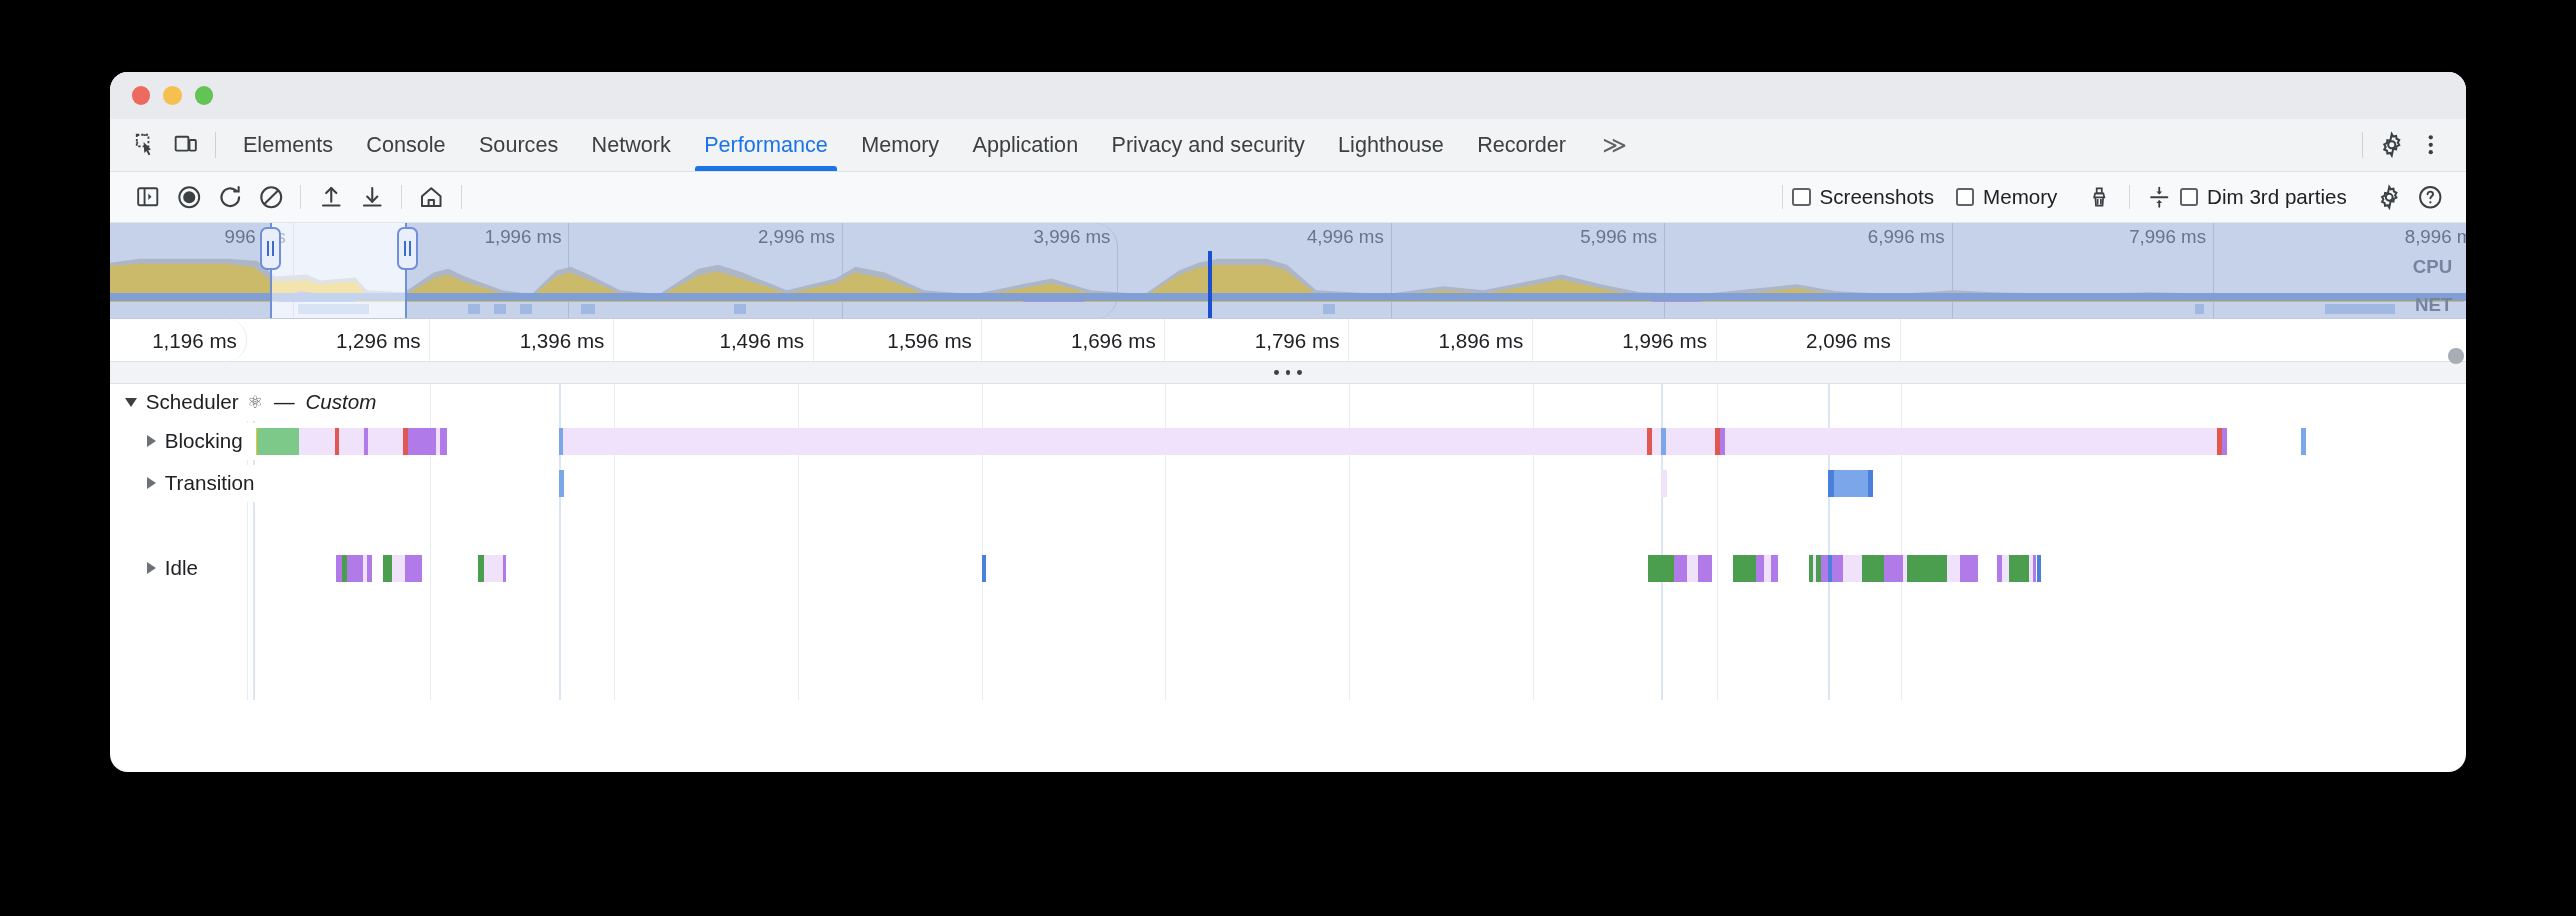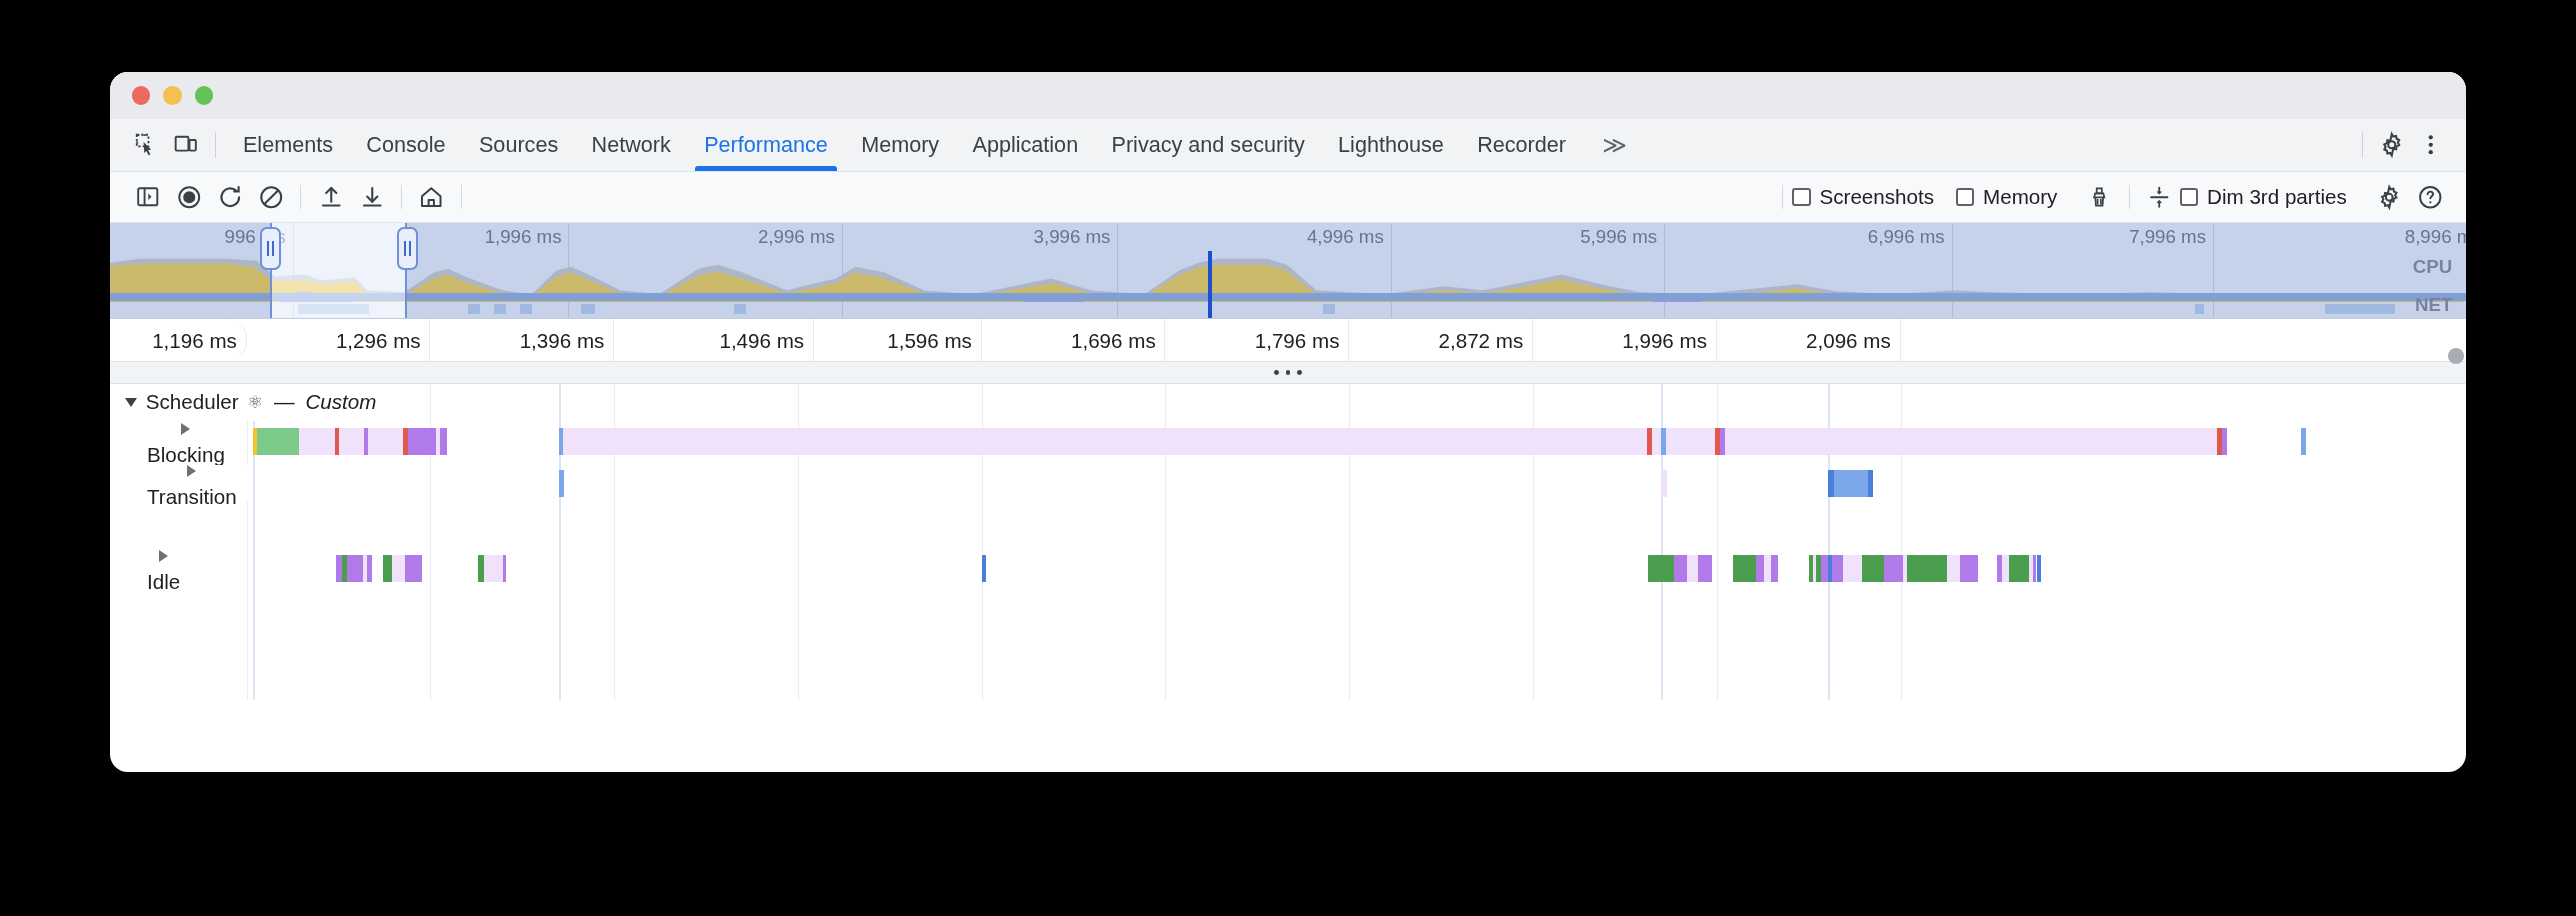--- a/index.html
+++ b/index.html
@@ -195,21 +195,21 @@
   .fc-label {
     position: absolute; left: 0; top: 0; height: 37px;
     display: flex; align-items: center; gap: 8.8px;
     font-size: 20.6px; color: #202124;
     padding-left: 17.7px;
     z-index: 3;
     background: #fff;
     padding-right: 13.7px;
   }
   .fc-label.group { padding-left: 15px; font-weight: normal; }
-  .fc-label.child { padding-left: 37px; flex-direction: column; }
+  .fc-label.child { padding-left: 37px; }
   .tri-down {
     width: 0; height: 0;
     border-left: 6.9px solid transparent; border-right: 6.9px solid transparent;
     border-top: 9.8px solid #3c4043;
   }
   .tri-right {
     width: 0; height: 0;
     border-top: 6.9px solid transparent; border-bottom: 6.9px solid transparent;
     border-left: 9.8px solid #6b7177;
   }
@@ -390,21 +390,21 @@
     <div class="ov-ruler" id="ov-ruler">
         <div class="ov-tick" style="left: 0px; width: 7.8%;">
           <span>996 ms</span>
         </div>
         <div class="ov-tick" style="left: 0px; width: 19.5%;">
           <span>1,996 ms</span>
         </div>
         <div class="ov-tick" style="left: 0px; width: 31.1%;">
           <span>2,996 ms</span>
         </div>
-        <div class="ov-tick" style="left: 0px; width: 42.8%;">
+        <div class="ov-tick" style="left: 0px; width: 42.8%; border-radius: 24px;">
           <span>3,996 ms</span>
         </div>
         <div class="ov-tick" style="left: 0px; width: 54.4%;">
           <span>4,996 ms</span>
         </div>
         <div class="ov-tick" style="left: 0px; width: 66%;">
           <span>5,996 ms</span>
         </div>
         <div class="ov-tick" style="left: 12px; width: 77.7%;">
           <span>6,996 ms</span>
@@ -481,21 +481,21 @@
       <div class="d-tick" style="left: 0px; width: 37%;">
         <span>1,596 ms</span>
       </div>
       <div class="d-tick" style="left: 0px; width: 44.8%;">
         <span>1,696 ms</span>
       </div>
       <div class="d-tick" style="left: 0px; width: 52.6%;">
         <span>1,796 ms</span>
       </div>
       <div class="d-tick" style="left: 0px; width: 60.4%;">
-        <span>2,872 ms</span>
+        <span>1,896 ms</span>
       </div>
       <div class="d-tick" style="left: 0px; width: 68.2%;">
         <span>1,996 ms</span>
       </div>
       <div class="d-tick" style="left: 0px; width: 76%;">
         <span>2,096 ms</span>
       </div>
       <div class="scrollknob"></div>
     </div>
 

